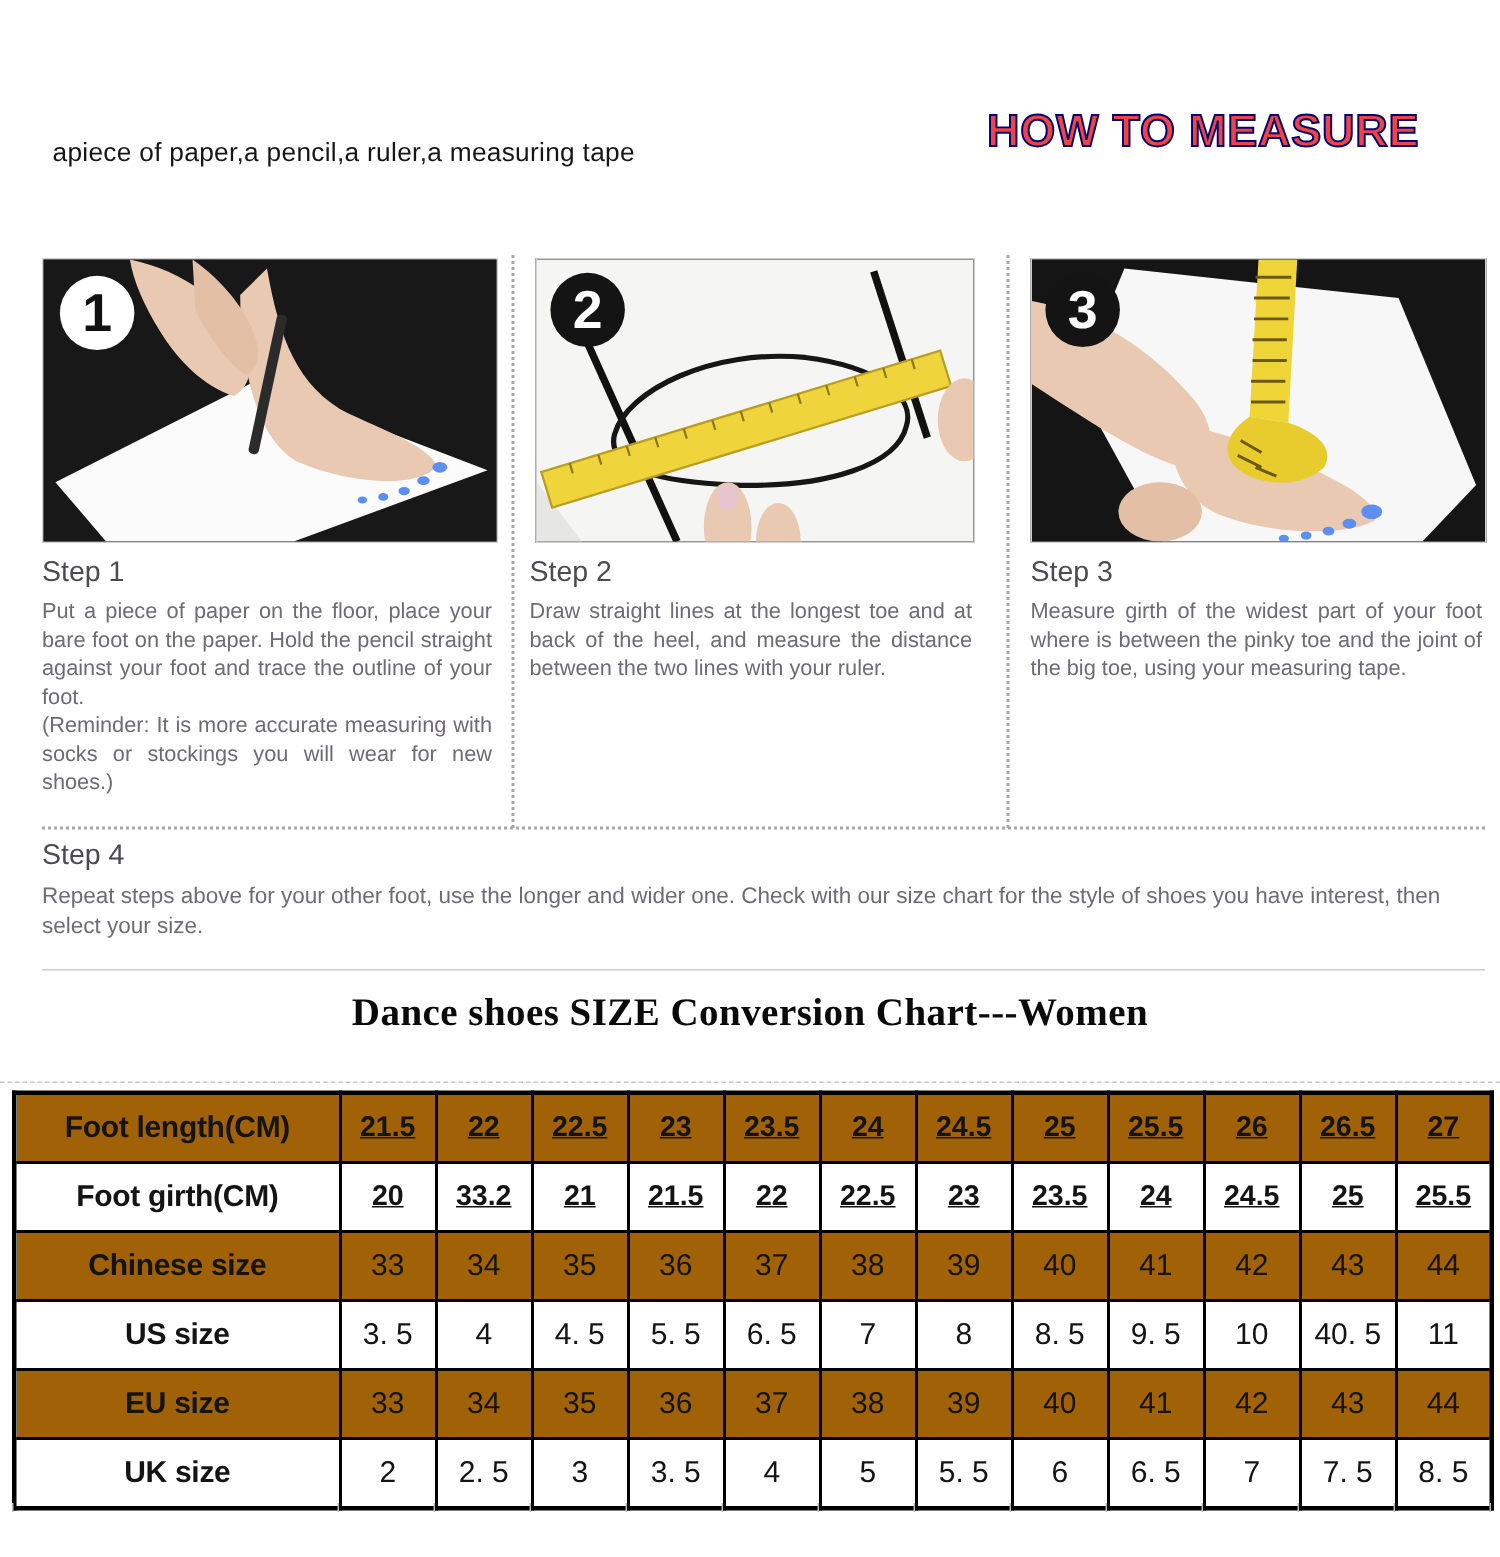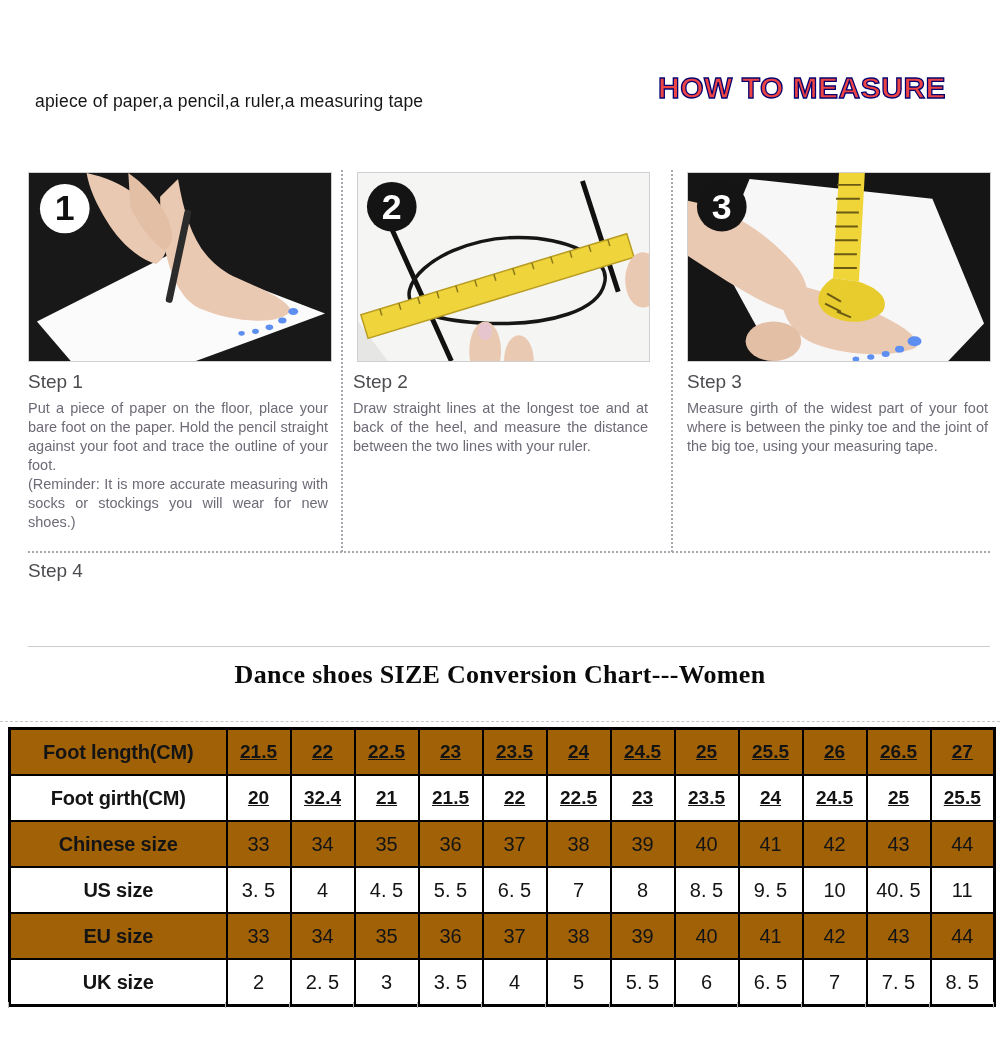--- a/index.html
+++ b/index.html
@@ -135,20 +135,21 @@
   </div>
 
   <div class="step-title c3">Step 3</div>
   <div class="step-body c3">
     <p>Measure girth of the widest part of your foot where is between the pinky toe and the joint of the big toe, using your measuring tape.</p>
   </div>
 
   <div class="dot-hr"></div>
 
   <div class="step4-title">Step 4</div>
+  <div class="step4-body">Repeat steps above for your other foot, use the longer and wider one. Check with our size chart for the style of shoes you have interest, then select your size.</div>
 
   <div class="gray-hr"></div>
 
   <div class="chart-title">Dance shoes SIZE Conversion Chart---Women</div>
   <div class="grid-hint"></div>
 
   <table class="size">
     <colgroup>
       <col style="width:217px">
       <col span="12" style="width:64px">
@@ -165,21 +166,21 @@
           <td class="val">24.5</td>
           <td class="val">25</td>
           <td class="val">25.5</td>
           <td class="val">26</td>
           <td class="val">26.5</td>
           <td class="val">27</td>
         </tr>
         <tr class="boldvals">
           <td class="rowlabel">Foot girth(CM)</td>
           <td class="val">20</td>
-          <td class="val">32.4</td>
+          <td class="val">33.2</td>
           <td class="val">21</td>
           <td class="val">21.5</td>
           <td class="val">22</td>
           <td class="val">22.5</td>
           <td class="val">23</td>
           <td class="val">23.5</td>
           <td class="val">24</td>
           <td class="val">24.5</td>
           <td class="val">25</td>
           <td class="val">25.5</td>

